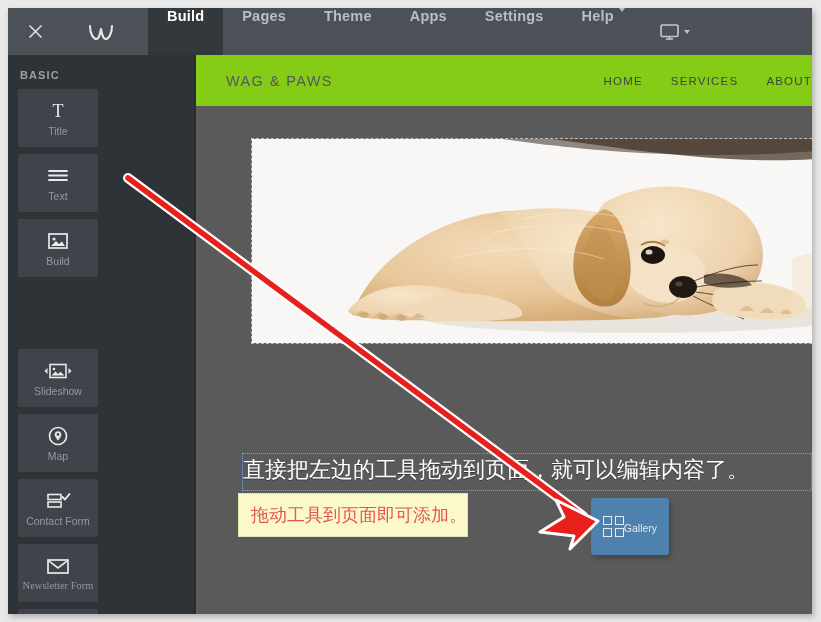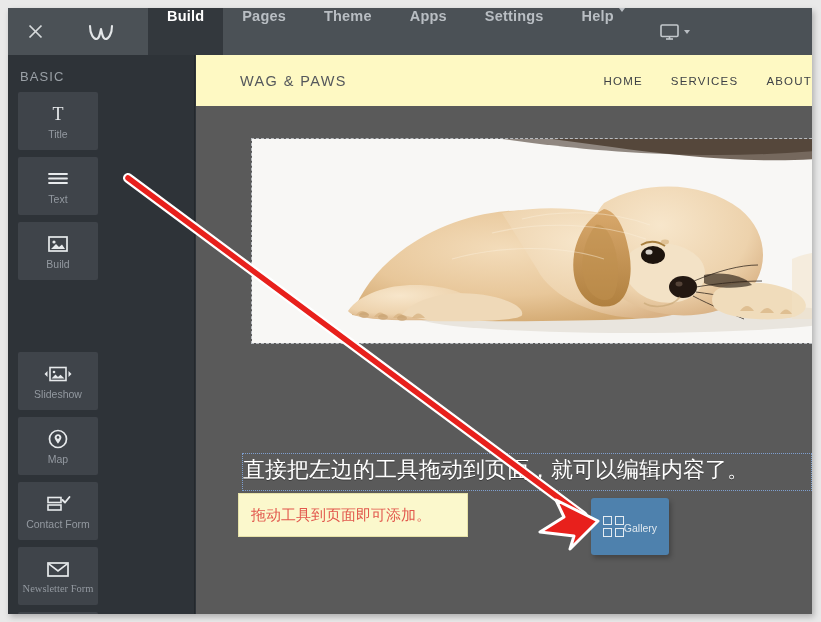--- a/index.html
+++ b/index.html
@@ -56,21 +56,21 @@
 
   
   .sidebar {
     position: absolute; left: 0; top: 47px;
     width: 187px; height: 559px;
     background: #2e3338;
     overflow: hidden;
     border-right: 1px solid #24282c;
   }
   .sb-heading {
-    color: #9aa0a6; font-size: 13px; font-weight: normal;
+    color: #9aa0a6; font-size: 11px; font-weight: bold;
     letter-spacing: 1.1px; padding: 14px 0 8px 12px;
   }
   .sb-grid {
     display: flex; flex-wrap: wrap; gap: 7px; padding: 0 10px;
   }
   .sb-tile {
     position: relative;
     width: 80px; height: 58px;
     background: #3f444a;
     border-radius: 2px;
@@ -87,23 +87,23 @@
   .sb-tile.tall .sb-label { line-height: 11.5px; font-family: Liberation Serif, serif; }
 
   
   .canvas {
     position: absolute; left: 188px; top: 47px;
     width: 616px; height: 559px;
     background: #5a5a5a;
     overflow: hidden;
   }
   .site-header {
-    height: 51px; background: #fef9c3;
+    height: 51px; background: #84cc16;
     display: flex; align-items: center;
-    padding: 0 0 0 44px;
+    padding: 0 0 0 30px;
   }
   .site-title {
     color: #55585c; font-size: 14.5px; letter-spacing: 1.4px;
   }
   .site-nav {
     margin-left: auto; display: flex; align-items: center; gap: 28px;
     padding-right: 0;
   }
   .site-nav a {
     color: #3f4246; font-size: 11.5px; letter-spacing: 1.2px;
@@ -134,21 +134,21 @@
     white-space: nowrap; text-shadow: 0 1px 0 rgba(0,0,0,.35);
     margin-top: -4px;
   }
 
   .note-box {
     position: absolute; left: 42px; top: 438px;
     width: 230px; height: 44px;
     background: #fbf8cc; border: 1px solid #e6e2a8;
     display: flex; align-items: center; padding-left: 12px;
   }
-  .note-box span { color: #e2584d; font-size: 15px; }
+  .note-box span { color: #e2584d; font-size: 18px; }
 
   .gallery-tile {
     position: absolute; left: 395px; top: 443px;
     width: 78px; height: 57px;
     background: #4e81ad;
     border-radius: 3px;
     display: flex; 
     align-items: center; justify-content: center;
     box-shadow: 2px 3px 5px rgba(0,0,0,.25);
     cursor: grabbing;

